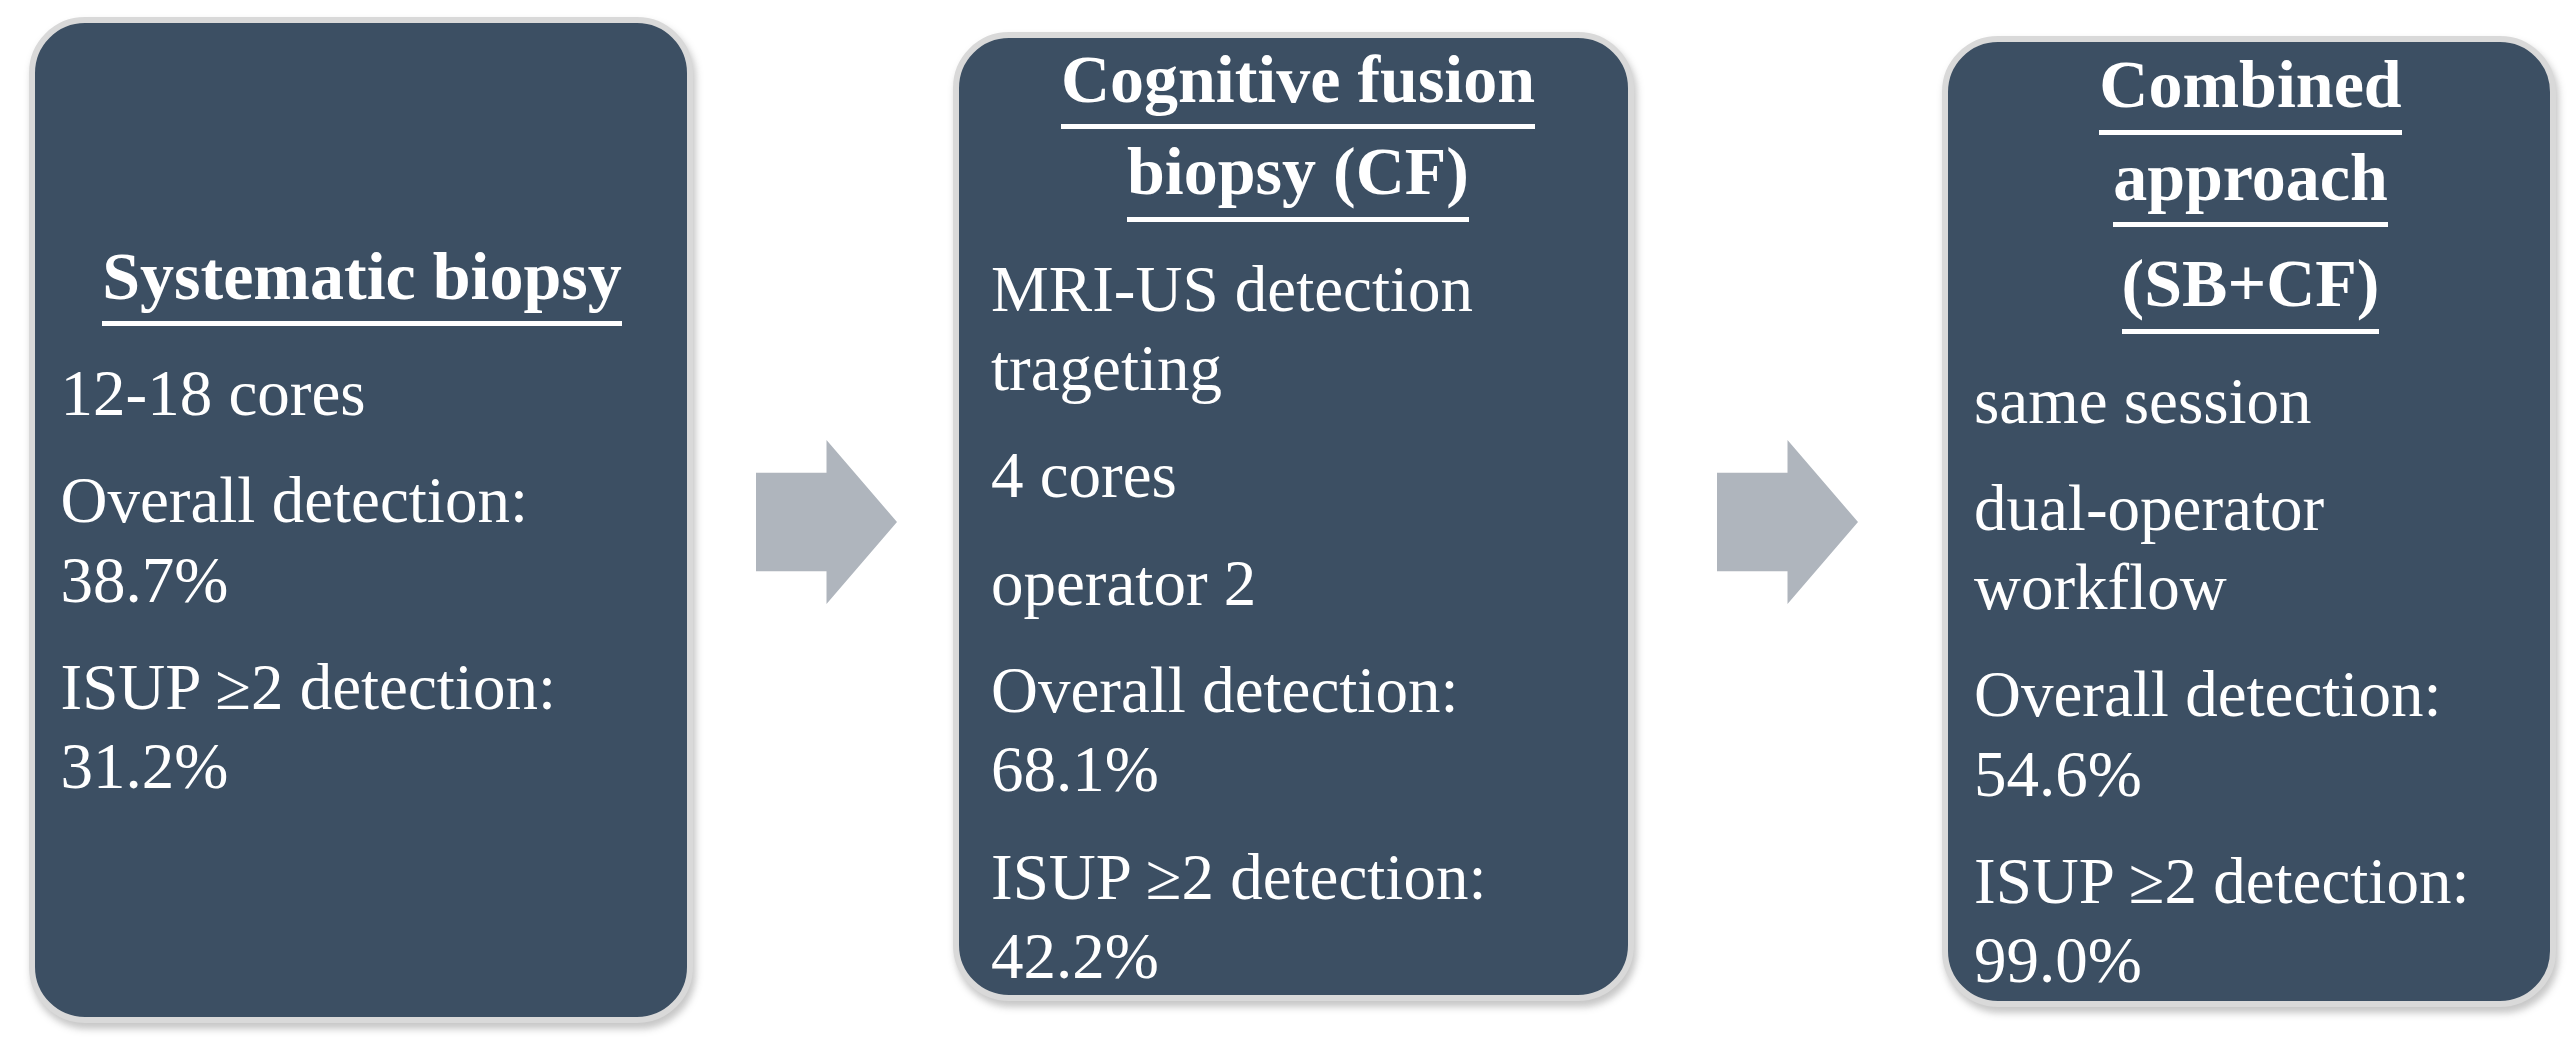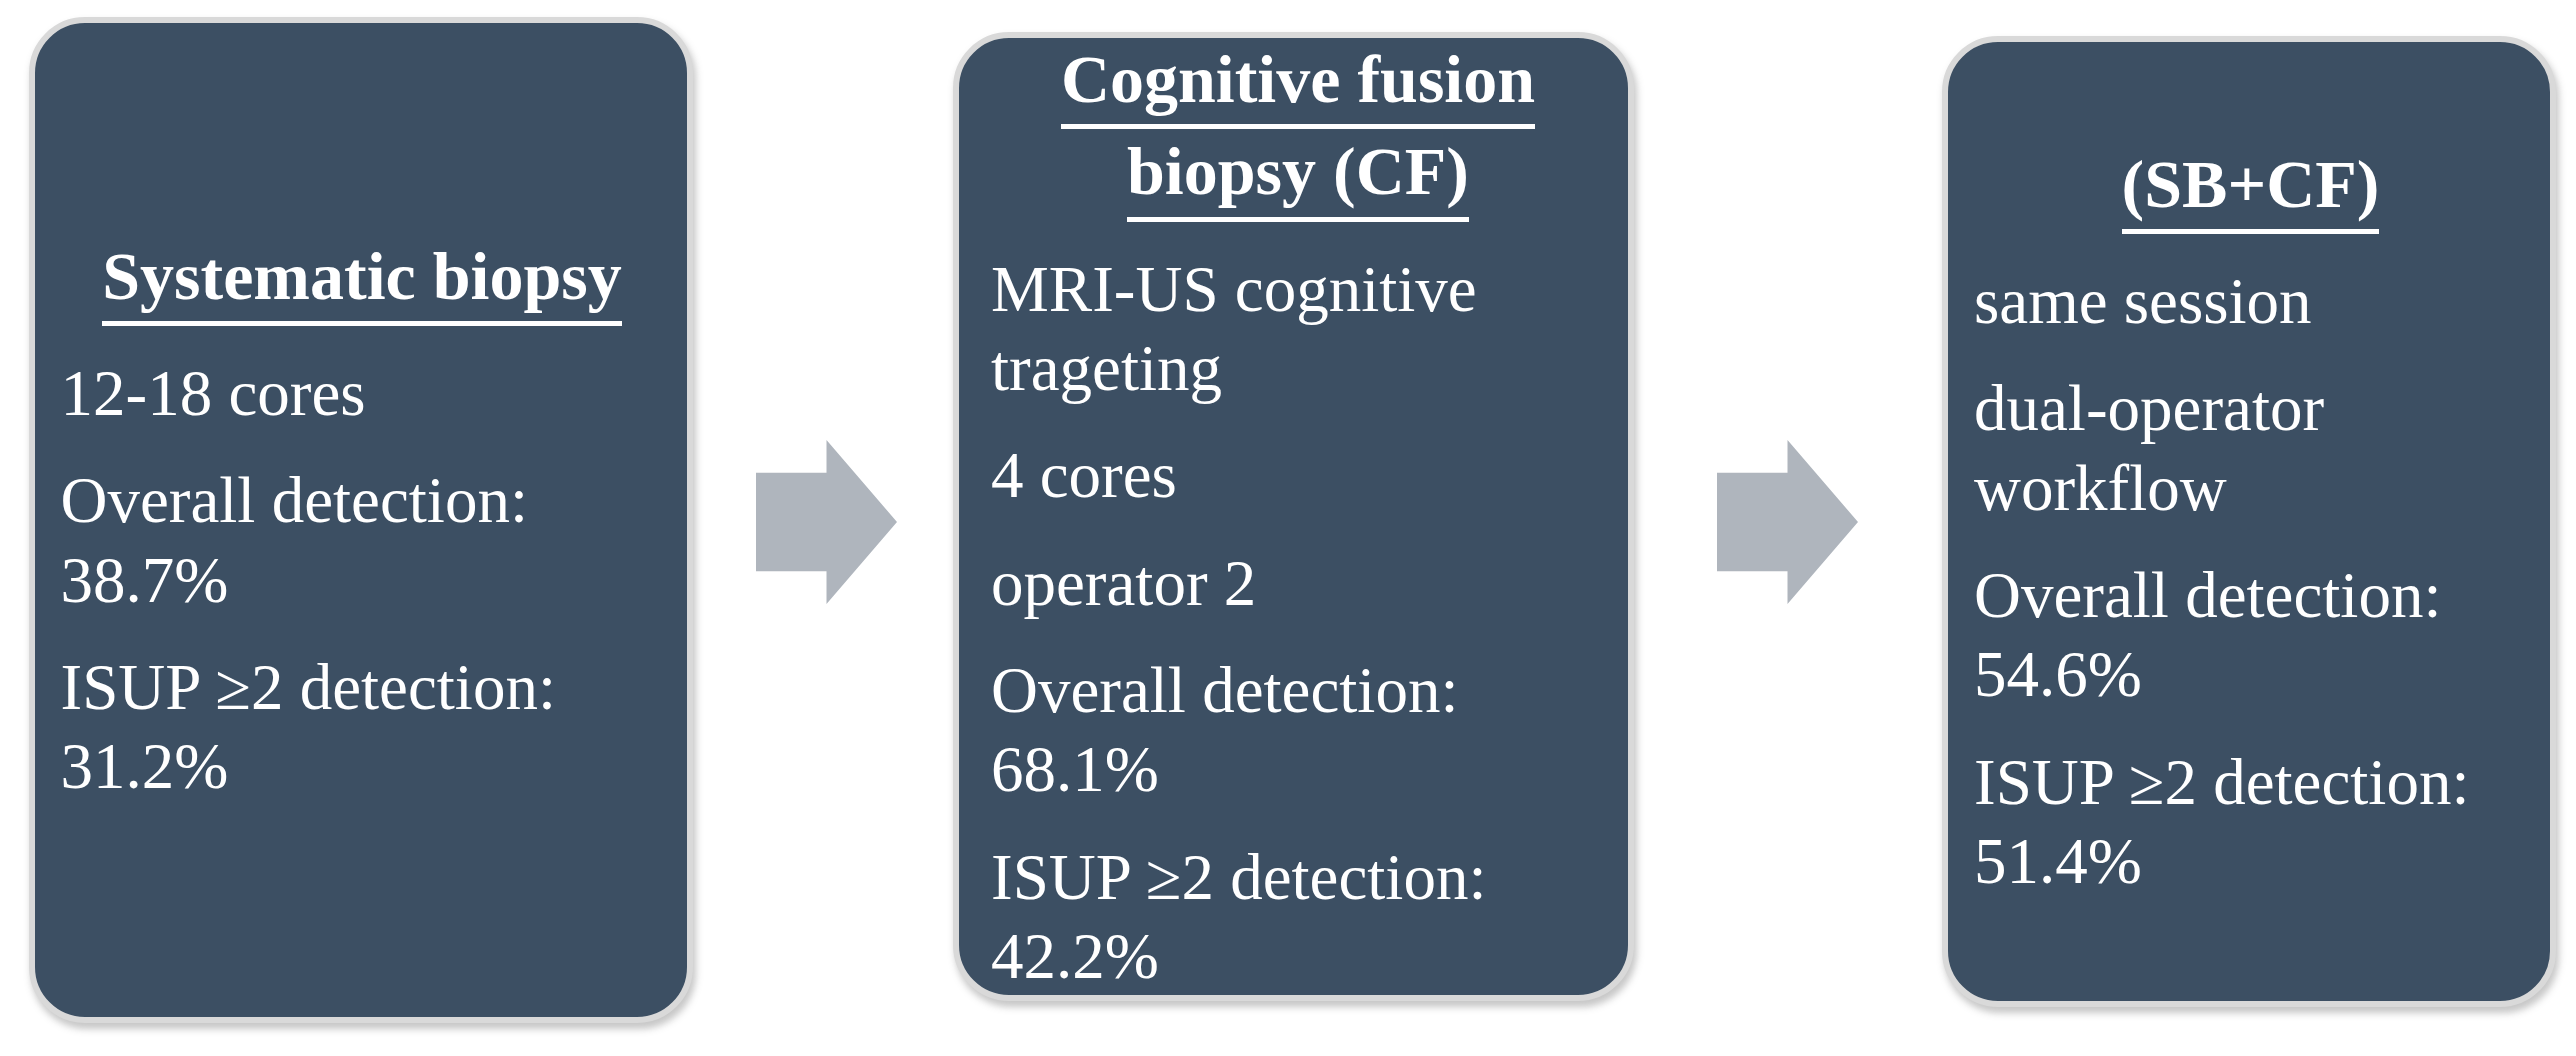--- a/index.html
+++ b/index.html
@@ -84,33 +84,37 @@
       <p class="body-para">Overall detection: 38.7%</p>
       <p class="body-para">ISUP ≥2 detection: 31.2%</p>
     </div>
     <div class="flow-box" id="box-1">
       <div class="title-wrap">
         <div class="title-para">
           <div class="title-line"><span class="u">Cognitive fusion</span></div>
           <div class="title-line"><span class="u">biopsy (CF)</span></div>
         </div>
       </div>
-      <p class="body-para">MRI-US cognitive trageting</p>
+      <p class="body-para">MRI-US detection trageting</p>
       <p class="body-para">4 cores</p>
       <p class="body-para">operator 2</p>
       <p class="body-para">Overall detection: 68.1%</p>
       <p class="body-para">ISUP ≥2 detection: 42.2%</p>
     </div>
     <div class="flow-box" id="box-2">
       <div class="title-wrap">
         <div class="title-para">
+          <div class="title-line"><span class="u">Combined</span></div>
+          <div class="title-line"><span class="u">approach</span></div>
+        </div>
+        <div class="title-para">
           <div class="title-line"><span class="u">(SB+CF)</span></div>
         </div>
       </div>
       <p class="body-para">same session</p>
       <p class="body-para">dual-operator workflow</p>
       <p class="body-para">Overall detection: 54.6%</p>
-      <p class="body-para">ISUP ≥2 detection: 51.4%</p>
+      <p class="body-para">ISUP ≥2 detection: 99.0%</p>
     </div>
     <div class="block-arrow" id="arrow-0"></div>
     <div class="block-arrow" id="arrow-1"></div>
   </div>
 
 
 </body></html>

